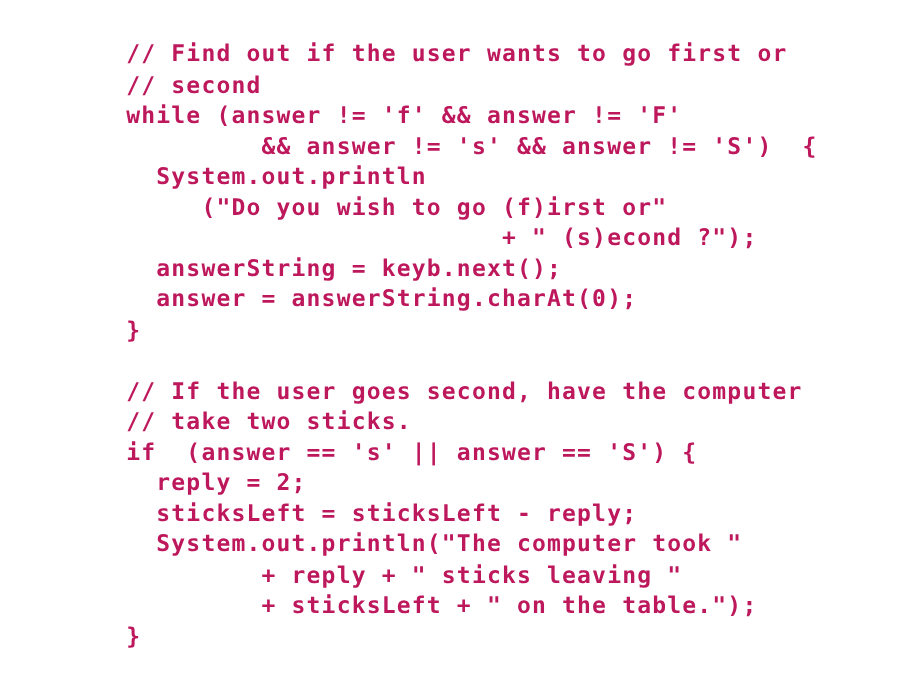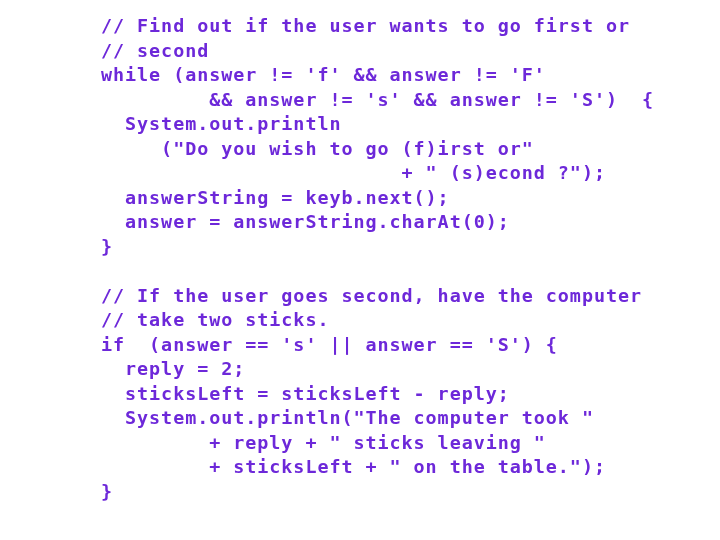--- a/index.html
+++ b/index.html
@@ -15,25 +15,25 @@
   }
   #slide {
     position: relative;
     width: 720px;
     height: 540px;
     background: #ffffff;
   }
   #code-block {
     position: absolute;
     left: 101px;
-    top: 14px;
+    top: 32px;
     width: 600px;
     margin: 0;
     padding: 0;
-    color: #6d28d9;
+    color: #be185d;
     font-family: "DejaVu Sans Mono", "Liberation Mono", monospace;
     font-size: 18.4px;
     line-height: 24.5px;
     font-weight: 700;
     letter-spacing: 0.95px;
     white-space: pre;
     -webkit-font-smoothing: none;
   }
   .code-line {
     display: block;

